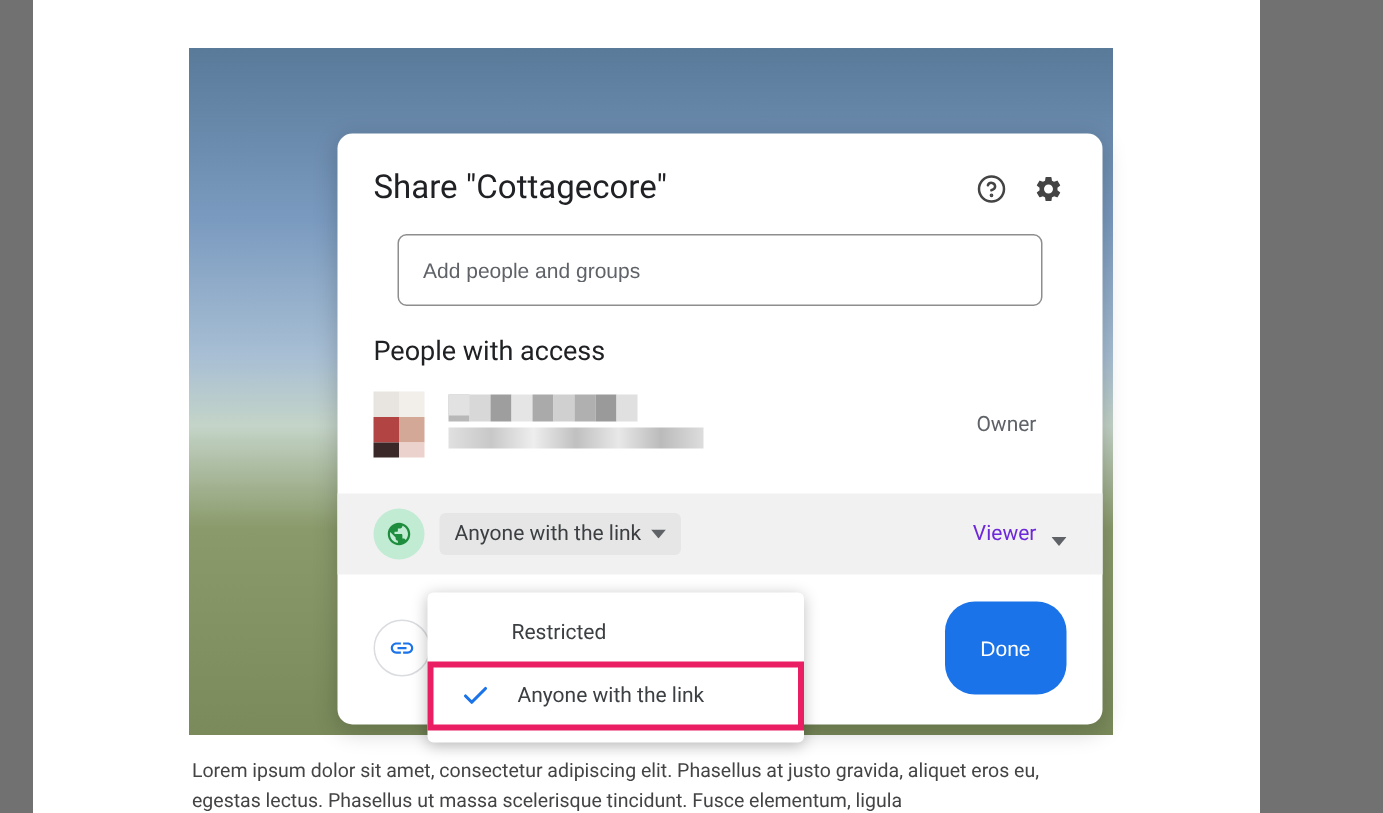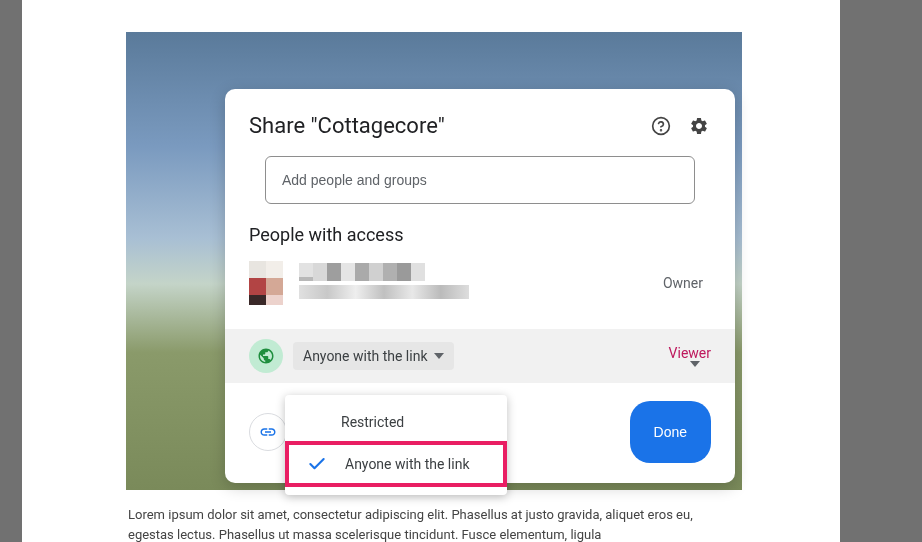--- a/index.html
+++ b/index.html
@@ -126,21 +126,21 @@
     .px-block { position: absolute; }
     .people-name-px {
       position: relative;
       width: 180px;
       height: 40px;
     }
     .role-label {
       font-size: 14px;
       color: #5f6368;
       margin-left: auto;
-      margin-right: 8px;
+      margin-right: 20px;
     }
     .general-access-row {
       display: flex;
       align-items: center;
       padding: 10px 24px;
       background: #f1f1f1;
     }
     .globe-icon-wrap {
       width: 34px;
       height: 34px;
@@ -160,25 +160,24 @@
       font-size: 14px;
       color: #3c4043;
       cursor: pointer;
     }
     .access-dropdown .caret {
       margin-left: 6px;
     }
     .viewer-dropdown {
       margin-left: auto;
       display: flex;
-      align-items: center;
-      font-size: 14px;
-      color: #be185d;
-      cursor: pointer;
-      flex-direction: column;
+      align-items: flex-end;
+      font-size: 14px;
+      color: #6d28d9;
+      cursor: pointer;
     }
     .dialog-footer {
       display: flex;
       align-items: center;
       padding: 18px 24px 20px 24px;
     }
     .copy-link-btn {
       width: 38px;
       height: 38px;
       border: 1px solid #dadce0;
@@ -197,21 +196,21 @@
       border-radius: 20px;
       padding: 23px 24px;
       font-size: 14px;
       font-weight: 500;
       cursor: pointer;
     }
     .dropdown-menu {
       position: absolute;
       top: 306px;
       left: 60px;
-      width: 222px;
+      width: 251px;
       background: #fff;
       border-radius: 4px;
       box-shadow: 0 2px 10px rgba(0,0,0,0.25);
       padding: 8px 0;
       z-index: 10;
     }
     .dropdown-item {
       padding: 11px 20px 11px 56px;
       font-size: 14px;
       color: #3c4043;

